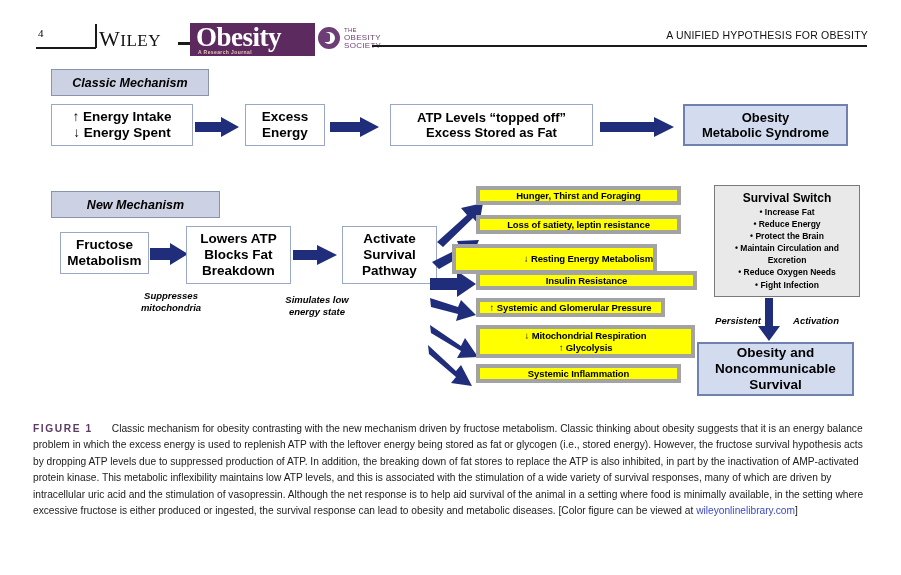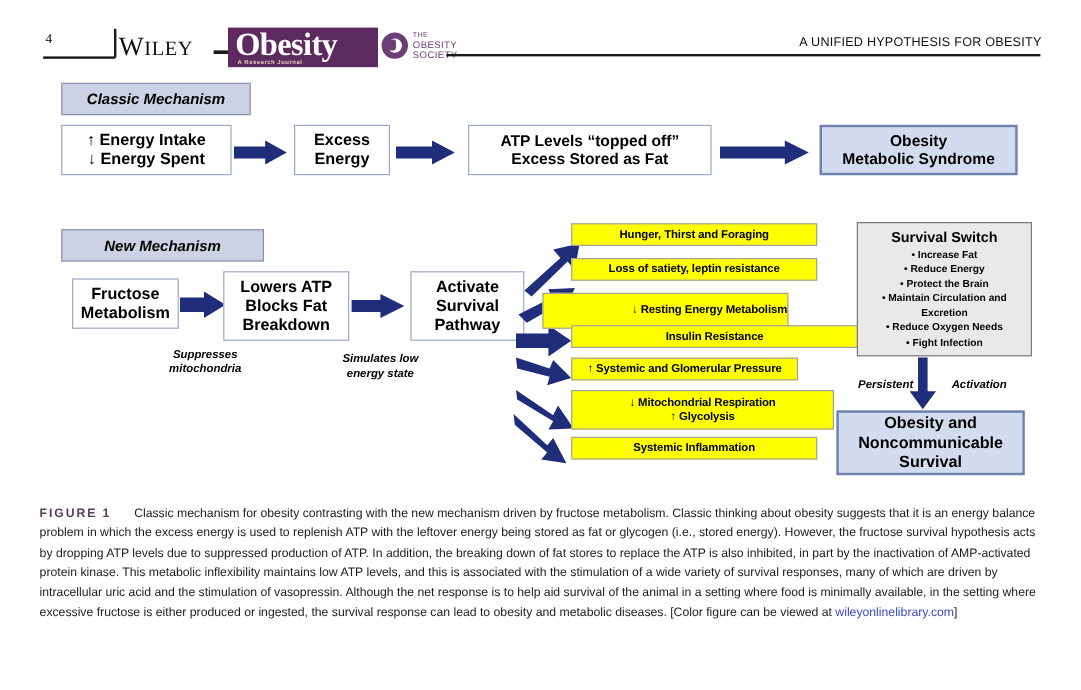--- a/index.html
+++ b/index.html
@@ -149,21 +149,21 @@
     color: #000;
     box-sizing: border-box;
     line-height: 1.18;
   }
   .box.blue {
     background: #d3dcef;
     border: 2px solid #6f81ad;
   }
   .box.yellow {
     background: #ffff00;
-    border: 1px solid #a3a3a3;
+    border: 4px solid #a3a3a3;
     font-size: 9.5px;
     letter-spacing: -0.1px;
   }
   .box.gray {
     background: #e9e9e9;
     border: 1px solid #7a7a7a;
   }
 
   .caption-italic {
     position: absolute;
@@ -335,21 +335,21 @@
 
   <div class="box yellow" style="left:476px; top:186px; width:205px; height:19px;">
     <div><span>Hunger, Thirst and Foraging</span></div>
   </div>
   <div class="box yellow" style="left:476px; top:215px; width:205px; height:19px;">
     <div><span>Loss of satiety, leptin resistance</span></div>
   </div>
   <div class="box yellow" style="left:452px; top:244px; width:205px; height:30px;justify-content:flex-end;">
     <div><span>↓ Resting Energy Metabolism</span></div>
   </div>
-  <div class="box yellow" style="left:476px; top:271px; width:239px; height:19px;">
+  <div class="box yellow" style="left:476px; top:271px; width:221px; height:19px;">
     <div><span>Insulin Resistance</span></div>
   </div>
   <div class="box yellow" style="left:476px; top:298px; width:189px; height:19px;">
     <div><span>↑ Systemic and Glomerular Pressure</span></div>
   </div>
   <div class="box yellow" style="left:476px; top:325px; width:219px; height:33px;">
     <div>
       <div>↓ Mitochondrial Respiration</div>
       <div>↑ Glycolysis</div>
     </div>

